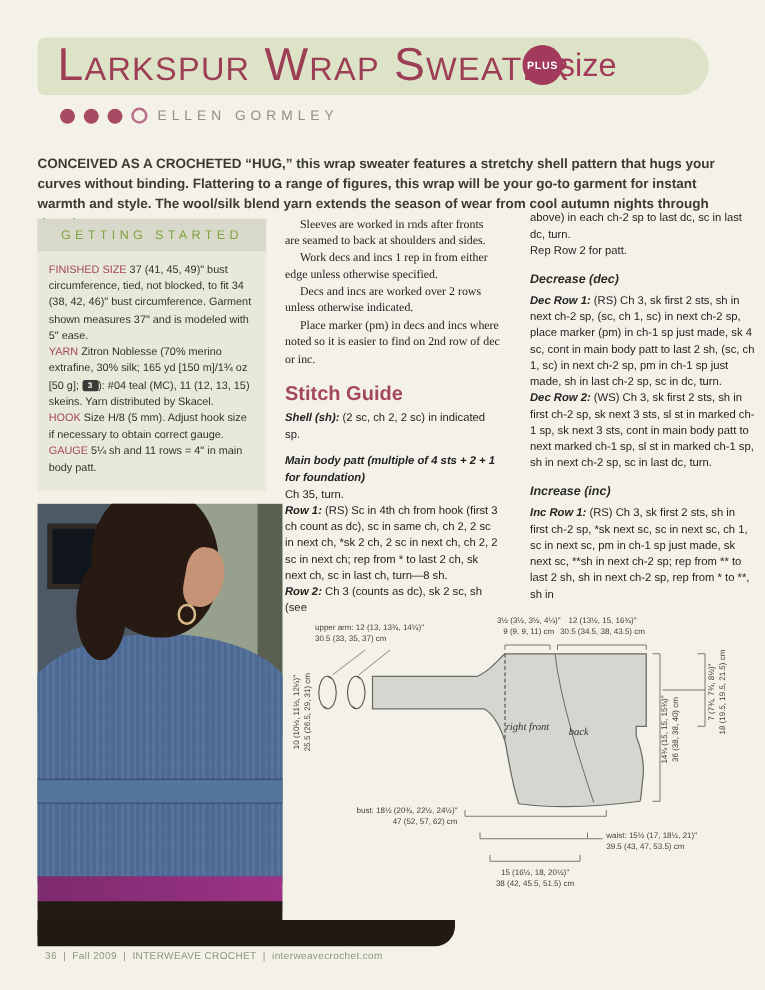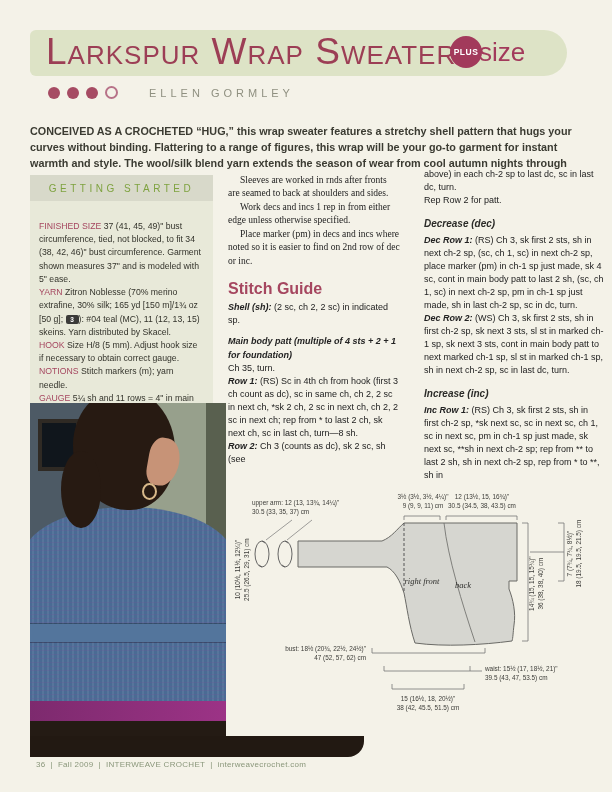--- a/index.html
+++ b/index.html
@@ -3,34 +3,34 @@
 <meta charset="utf-8">
 <style>
   html,body{margin:0;padding:0;}
   body{width:612px;height:792px;position:relative;background:#f4f2e8;font-family:"Liberation Sans",sans-serif;overflow:hidden;}
   .abs{position:absolute;}
 
   
   .title-band{left:30px;top:30px;width:537px;height:46px;background:#dde3c6;border-radius:6px 24px 24px 6px;}
   .page-title{left:46px;top:28px;width:380px;font-variant:small-caps;font-size:37px;line-height:48px;color:#9c3e55;letter-spacing:1px;white-space:nowrap;}
   .plus-badge{left:418px;top:36px;display:flex;align-items:center;}
-  .plus-circle{width:32px;height:32px;border-radius:50%;background:#a23a5b;color:#fff;font-size:8.5px;font-weight:bold;letter-spacing:.5px;display:flex;align-items:center;justify-content:center;z-index:2;margin-left:32px;}
+  .plus-circle{width:32px;height:32px;border-radius:50%;background:#a23a5b;color:#fff;font-size:8.5px;font-weight:bold;letter-spacing:.5px;display:flex;align-items:center;justify-content:center;z-index:2;}
   .plus-size{font-size:26px;color:#a23a5b;margin-left:-3px;line-height:32px;}
   .byline-row{left:48px;top:86px;display:flex;align-items:center;}
   .dot{width:12px;height:12px;border-radius:50%;background:#a64b63;margin-right:7px;}
   .dot.open{background:transparent;border:2px solid #b77288;width:9px;height:9px;}
-  .byline{margin-left:24px;font-size:11px;letter-spacing:4px;color:#8f9080;text-align:right;}
+  .byline{margin-left:1px;font-size:11px;letter-spacing:4px;color:#8f9080;text-align:right;}
 
   
   .intro{left:30px;top:112px;width:542px;font-size:10.8px;font-weight:600;line-height:1.5;color:#3b3b32;}
 
   
   .gs-box{left:30px;top:175px;width:183px;background:#e8e9d9;padding-bottom:10px;}
   .gs-head{background:#d8d9ca;text-align:center;padding:8px 4px 7px;font-size:10px;letter-spacing:3.5px;color:#7ea23f;font-weight:500;}
-  .gs-body{padding:19px 9px 2px;font-size:8.7px;line-height:1.52;color:#33332b;}
+  .gs-body{padding:8px 9px 2px;font-size:8.7px;line-height:1.52;color:#33332b;}
   .gs-body p{margin:0;}
   .lbl{color:#a5465f;font-weight:500;}
   .yarn-sym{display:inline-block;width:13px;height:9px;background:#3a3a38;border-radius:2px;color:#fff;font-size:6.5px;font-weight:bold;text-align:center;line-height:9px;vertical-align:middle;}
 
   
   .mid-col{left:228px;top:174px;width:172px;font-size:9px;color:#222;}
   .right-col{left:424px;top:168px;width:180px;font-size:9px;color:#222;line-height:1.45;}
   .notes-title{font-weight:bold;font-size:11px;color:#2b2b28;margin:0 0 2px;}
   .notes-p{font-family:"Liberation Serif",serif;font-size:9.5px;line-height:1.42;margin:0;text-indent:12px;}
   .sg-title{color:#a5465f;font-weight:bold;font-size:16px;margin:12px 0 3px;}
@@ -86,28 +86,28 @@
 </div>
 
 <p class="abs intro">CONCEIVED AS A CROCHETED “HUG,” this wrap sweater features a stretchy shell pattern that hugs your curves without binding. Flattering to a range of figures, this wrap will be your go-to garment for instant warmth and style. The wool/silk blend yarn extends the season of wear from cool autumn nights through the winter.</p>
 
 <div class="abs gs-box">
   <div class="gs-head">GETTING STARTED</div>
   <div class="gs-body">
     <p><span class="lbl">FINISHED SIZE</span><span> 37 (41, 45, 49)" bust circumference, tied, not blocked, to fit 34 (38, 42, 46)" bust circumference. Garment shown measures 37" and is modeled with 5" ease.</span></p>
     <p><span class="lbl">YARN</span><span> Zitron Noblesse (70% merino extrafine, 30% silk; 165 yd [150 m]/1¾ oz [50 g]; </span><span class="yarn-sym">3</span><span>): #04 teal (MC), 11 (12, 13, 15) skeins. Yarn distributed by Skacel.</span></p>
     <p><span class="lbl">HOOK</span><span> Size H/8 (5 mm). Adjust hook size if necessary to obtain correct gauge.</span></p>
-    <p><span class="lbl">NOTIONS</span><span> Stitch markers (m); yarn needle.</span></p>
     <p><span class="lbl">GAUGE</span><span> 5¼ sh and 11 rows = 4" in main body patt.</span></p>
   </div>
 </div>
 
 <div class="abs mid-col">
   <p class="notes-p">Sleeves are worked in rnds after fronts are seamed to back at shoulders and sides.</p>
   <p class="notes-p">Work decs and incs 1 rep in from either edge unless otherwise specified.</p>
+  <p class="notes-p">Decs and incs are worked over 2 rows unless otherwise indicated.</p>
   <p class="notes-p">Place marker (pm) in decs and incs where noted so it is easier to find on 2nd row of dec or inc.</p>
   <p class="sg-title">Stitch Guide</p>
   <p class="line"><span class="bi">Shell (sh):</span><span> (2 sc, ch 2, 2 sc) in indicated sp.</span></p>
   <div class="gap8"></div>
   <p class="line bi">Main body patt (multiple of 4 sts + 2 + 1 for foundation)</p>
   <p class="line">Ch 35, turn.</p>
   <p class="line"><span class="bi">Row 1:</span><span> (RS) Sc in 4th ch from hook (first 3 ch count as dc), sc in same ch, ch 2, 2 sc in next ch, *sk 2 ch, 2 sc in next ch, ch 2, 2 sc in next ch; rep from * to last 2 ch, sk next ch, sc in last ch, turn—8 sh.</span></p>
   <p class="line"><span class="bi">Row 2:</span><span> Ch 3 (counts as dc), sk 2 sc, sh (see</span></p>
 </div>
 

